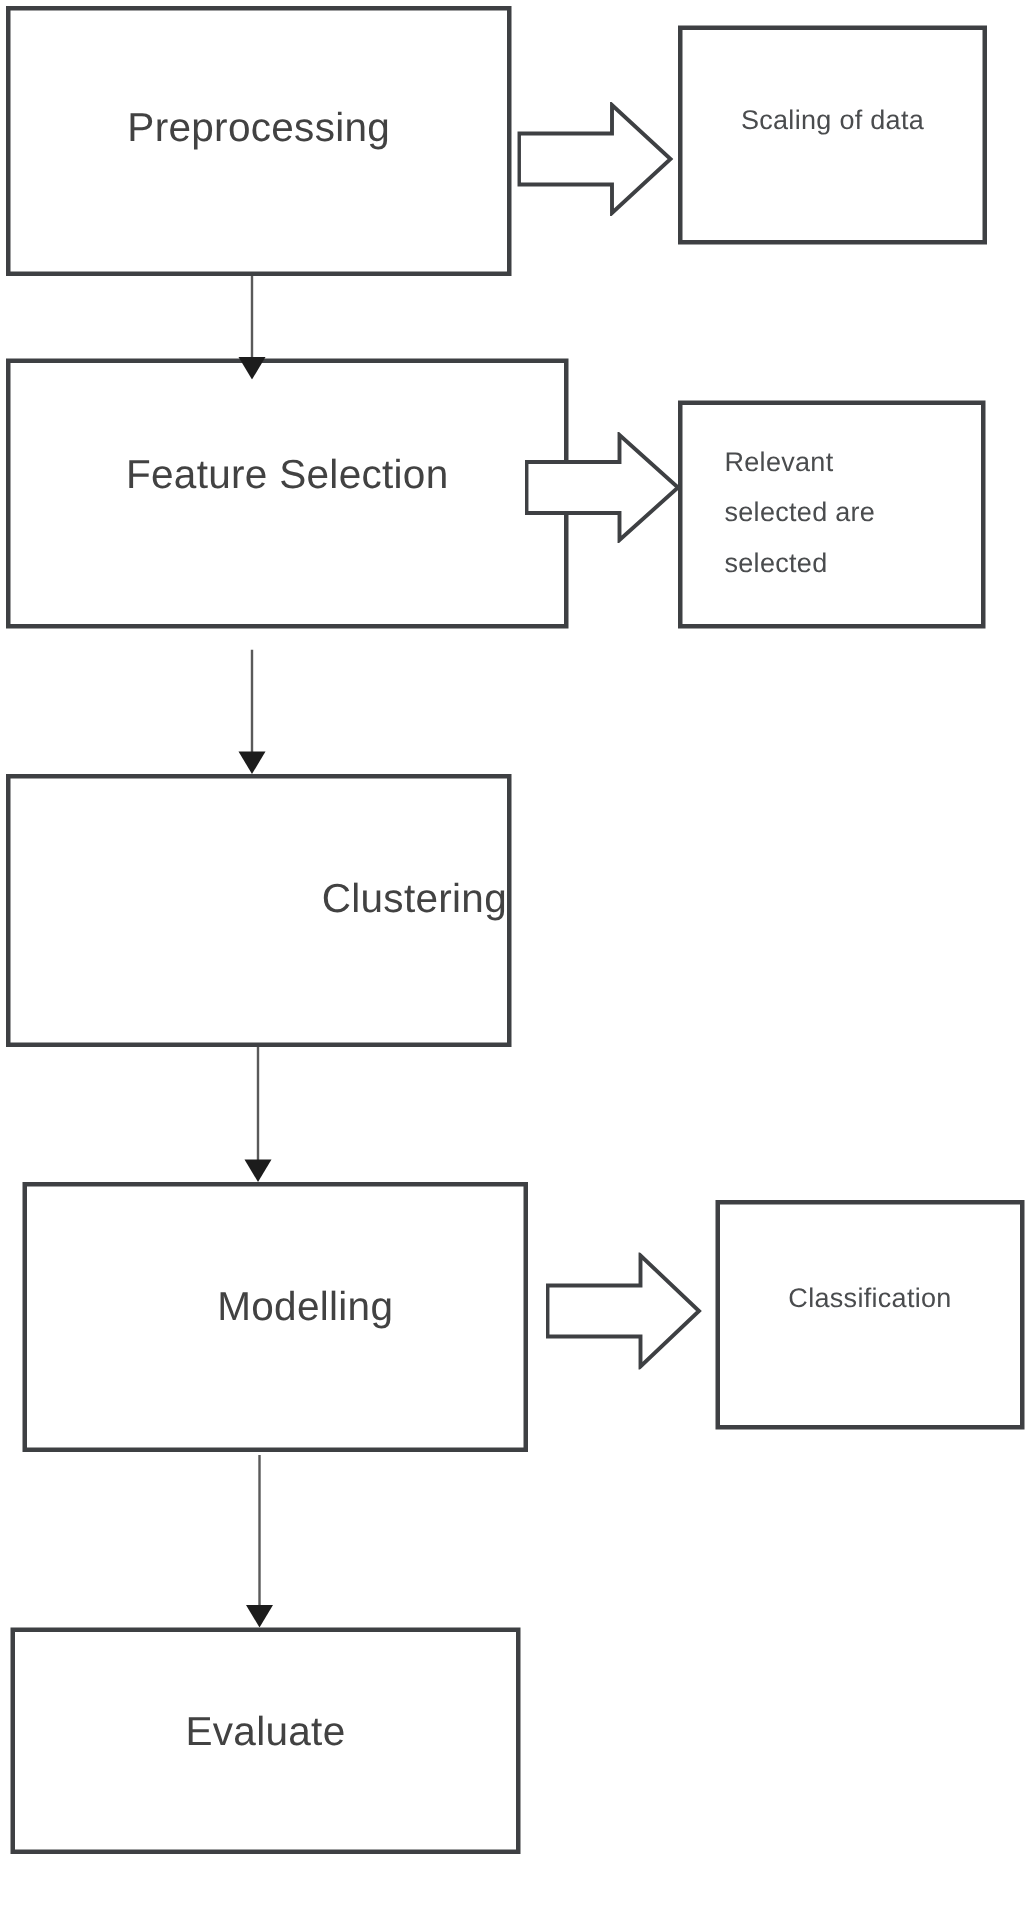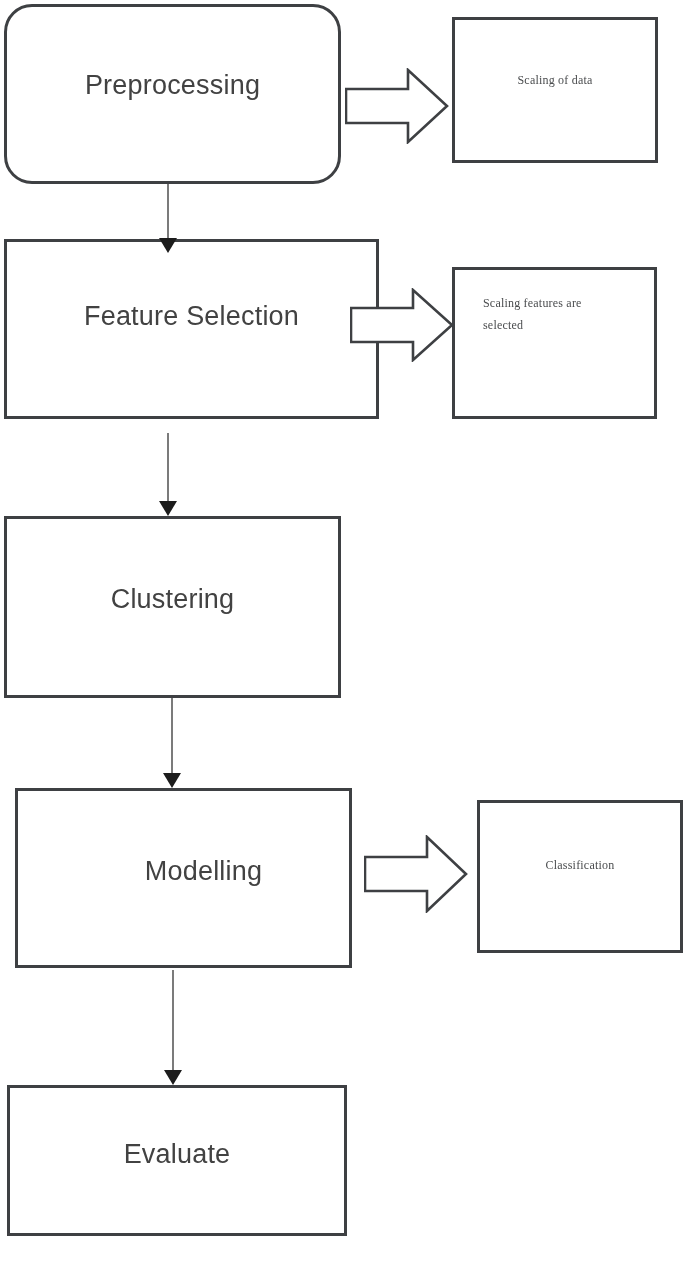--- a/index.html
+++ b/index.html
@@ -24,30 +24,29 @@
     align-items: center;
     justify-content: center;
   }
   .main-label {
     font-size: 27px;
     color: #424242;
     letter-spacing: 0.2px;
     white-space: nowrap;
   }
   .side-label {
-    font-size: 12px;
+    font-size: 18px;
     color: #4a4c4e;
     letter-spacing: 0.2px;
     white-space: nowrap;
-    font-family: Liberation Serif, serif;
   }
   
-  #box-preprocessing   { left: 4px;   top: 4px;    width: 337px; height: 180px; padding-bottom: 18px; border-radius: 28px; }
+  #box-preprocessing   { left: 4px;   top: 4px;    width: 337px; height: 180px; padding-bottom: 18px; }
   #box-feature         { left: 4px;   top: 239px;  width: 375px; height: 180px; padding-bottom: 26px; }
-  #box-clustering      { left: 4px;   top: 516px;  width: 337px; height: 182px; padding-bottom: 16px; }
+  #box-clustering      { left: 4px;   top: 516px;  width: 337px; height: 182px; padding-bottom: 16px; justify-content: flex-end; }
   #box-modelling       { left: 15px;  top: 788px;  width: 337px; height: 180px; padding-bottom: 14px; padding-left: 40px; }
   #box-evaluate        { left: 7px;   top: 1085px; width: 340px; height: 151px; padding-bottom: 12px; }
   
   #box-scaling         { left: 452px; top: 17px;   width: 206px; height: 146px; padding-bottom: 20px; }
   #box-relevant        { left: 452px; top: 267px;  width: 205px; height: 152px;
                          align-items: flex-start; justify-content: flex-start;
                          padding: 22px 10px 0 28px; }
   #box-relevant .side-label {
     display: block;
     width: 135px;
@@ -91,21 +90,21 @@
 
   <div class="box" id="box-evaluate">
     <span class="main-label">Evaluate</span>
   </div>
 
   <div class="box" id="box-scaling">
     <span class="side-label">Scaling of data</span>
   </div>
 
   <div class="box" id="box-relevant">
-    <span class="side-label">Scaling features are selected</span>
+    <span class="side-label">Relevant selected are selected</span>
   </div>
 
   <div class="box" id="box-classification">
     <span class="side-label">Classification</span>
   </div>
 
   <svg class="connector" id="conn-1" width="22" height="69" viewBox="0 0 22 69">
     <line x1="11" y1="0" x2="11" y2="55" stroke="#5a5a5a" stroke-width="1.6"></line>
     <polygon points="2,54 20,54 11,69" fill="#1c1c1c"></polygon>
   </svg>

